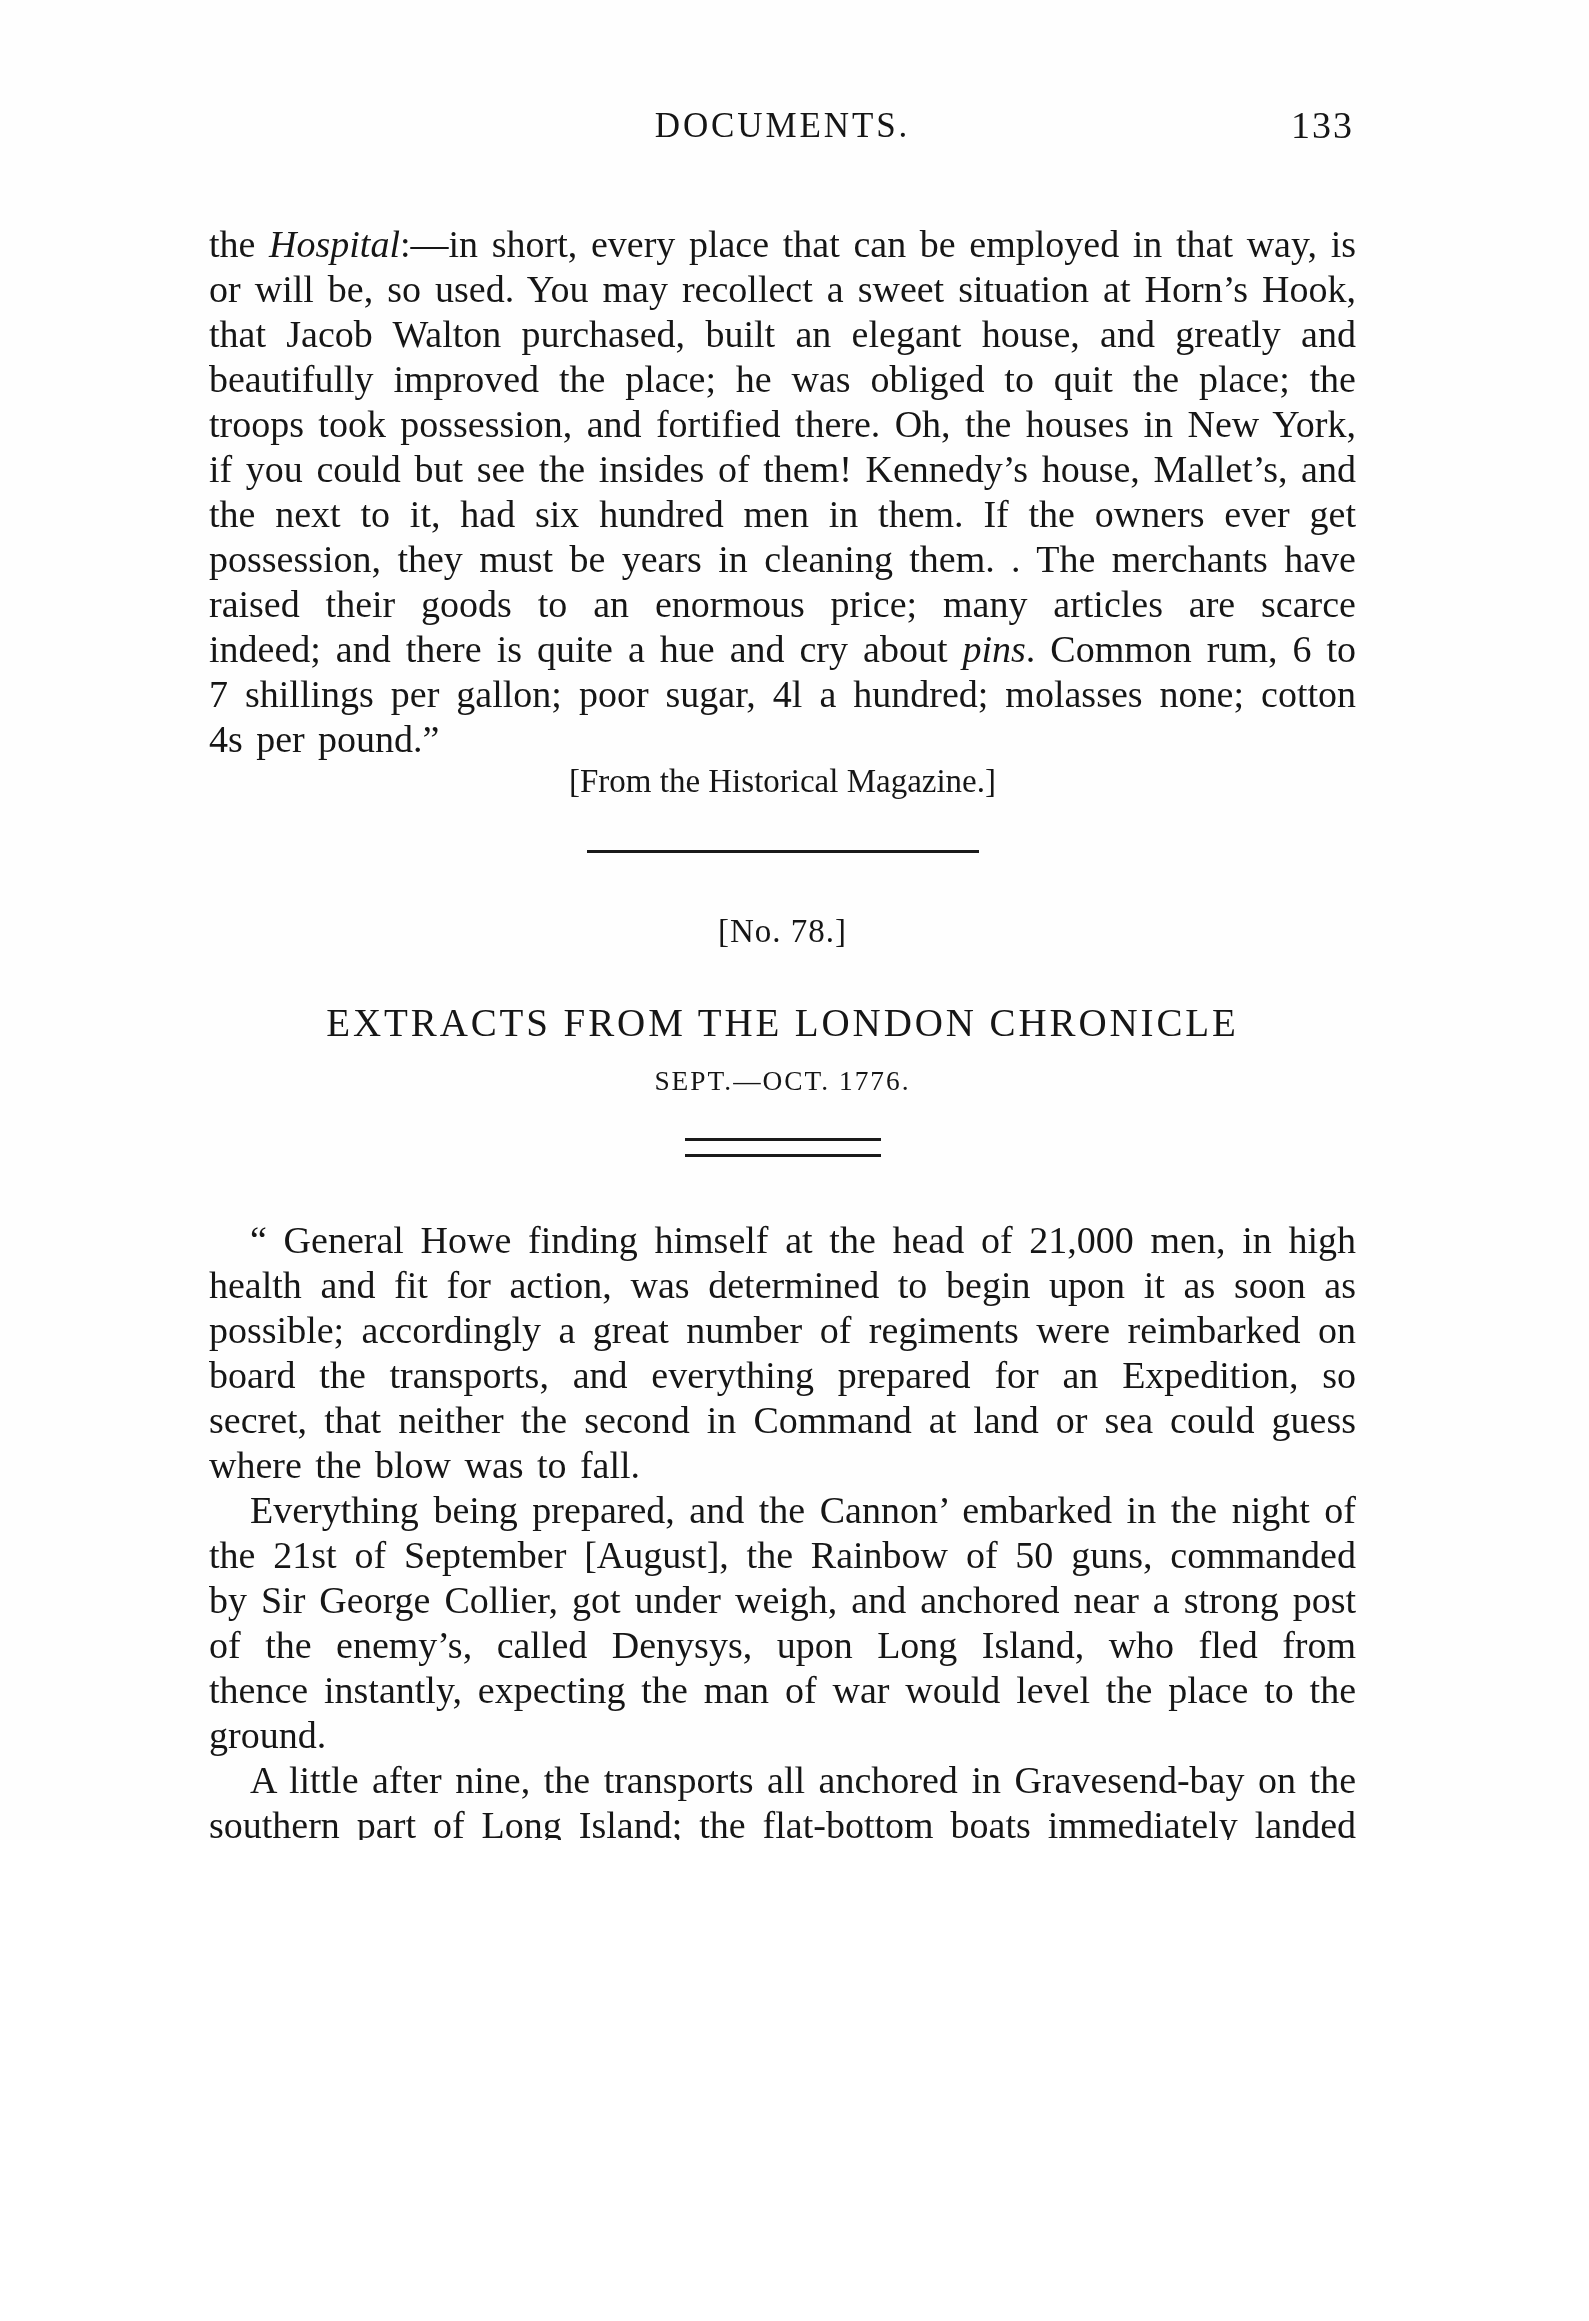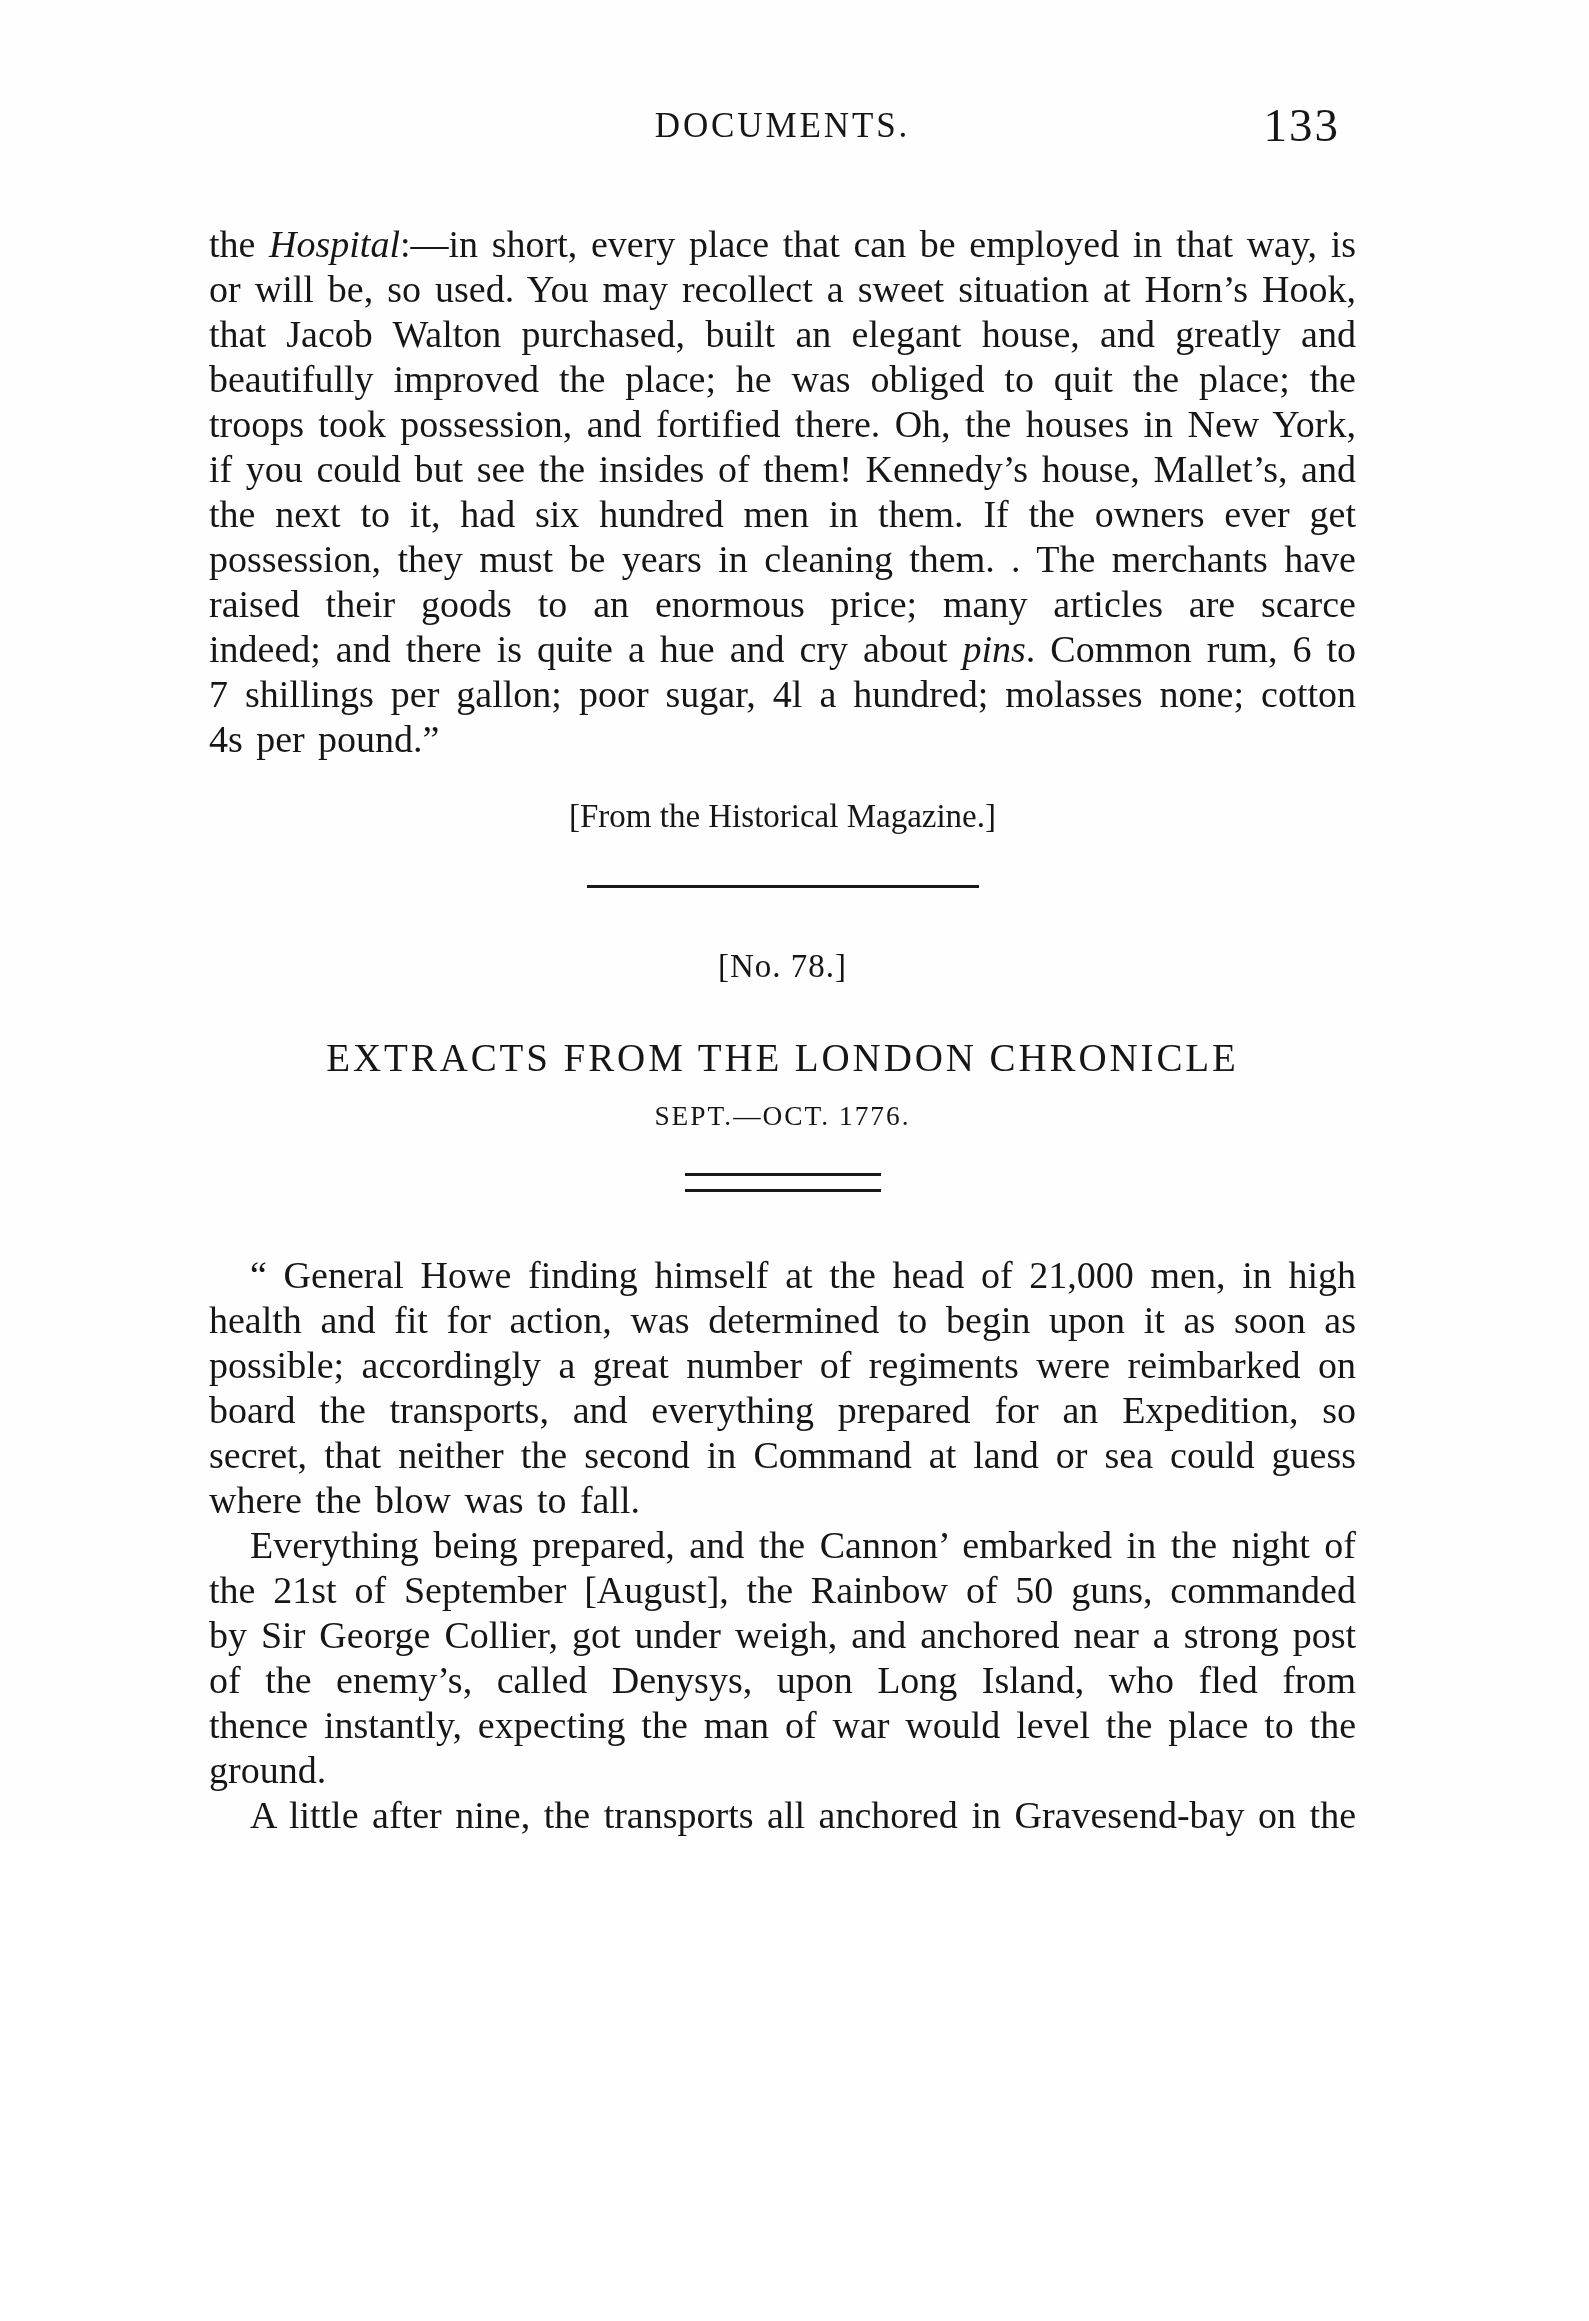--- a/index.html
+++ b/index.html
@@ -30,38 +30,37 @@
     margin: 0 0 0 0;
   }
   .head-title {
     display: block;
     text-align: center;
     font-size: 35px;
     letter-spacing: 2.9px;
   }
   .page-num {
     position: absolute;
-    right: 16px;
+    right: 2px;
     top: 0;
-    font-size: 47px;
+    font-size: 38px;
     letter-spacing: 2px;
   }
   p { margin: 0; }
   .body-par {
     font-size: 38px;
     line-height: 45px;
     text-align: justify;
     word-spacing: 3.9px;
   }
   .body-par i { font-style: italic; }
   .continuation { margin-top: 74px; }
   .indent { text-indent: 41px; }
   .first-quote { margin-top: 61px; }
   .attribution {
-    margin-top: 35px;
     text-align: center;
     font-size: 33px;
     line-height: 39px;
   }
   .rule {
     border: 0;
     border-top: 3.9px solid #1a1a1a;
     margin: 0 auto;
   }
   .rule-long  { width: 392px; margin-top: 49px; }

